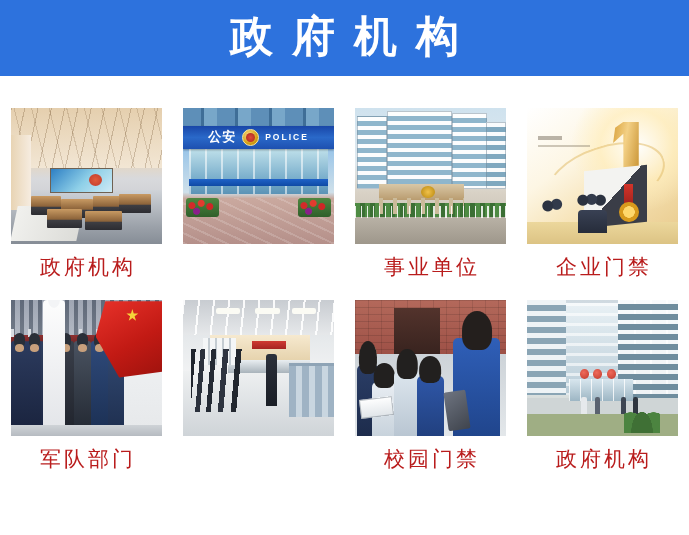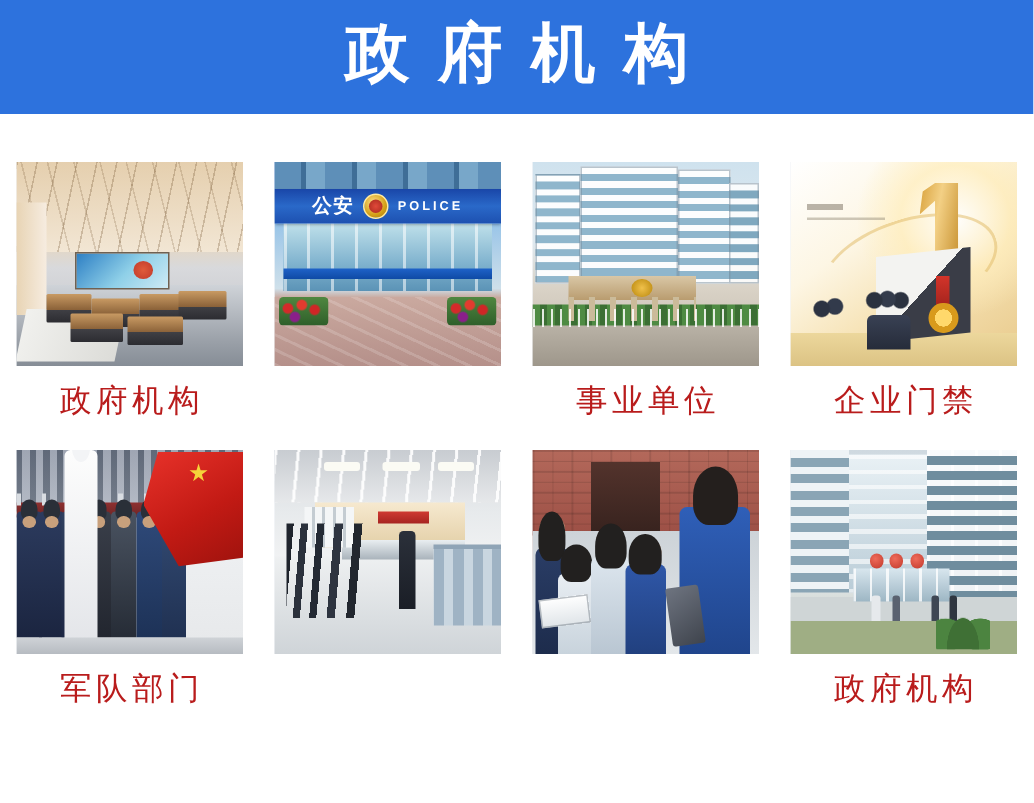--- a/index.html
+++ b/index.html
@@ -464,20 +464,21 @@
             <span class="head"></span>
             <span class="hair"></span>
           </div>
         <div class="stu stu5">
             <span class="head"></span>
             <span class="hair"></span>
           </div>
         <div class="camp-book"></div>
       </div>
     </div>
+    <div class="caption">校园门禁</div>
   </div>
 
   <div class="cell">
     <div class="thumb">
       <div class="thumb-inner art-hosp">
         <div class="hosp-l"></div>
         <div class="hosp-c"></div>
         <div class="hosp-r"></div>
         <div class="hosp-ground"></div>
         <div class="hosp-lan a"></div>

